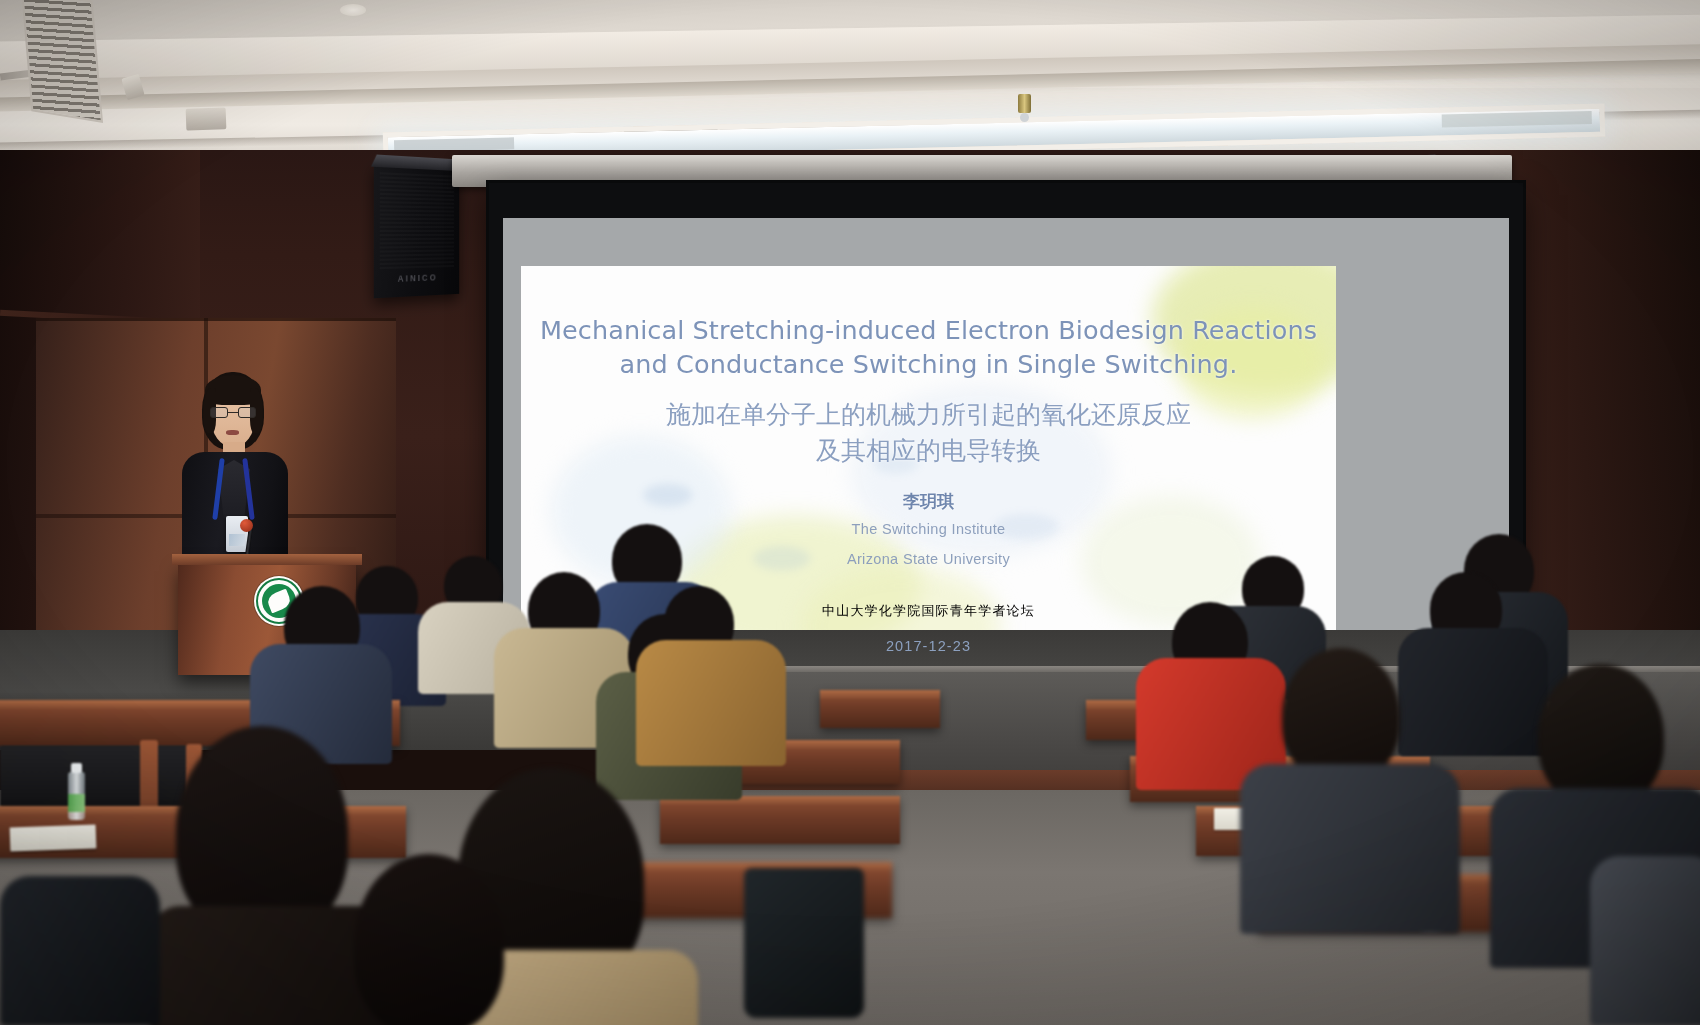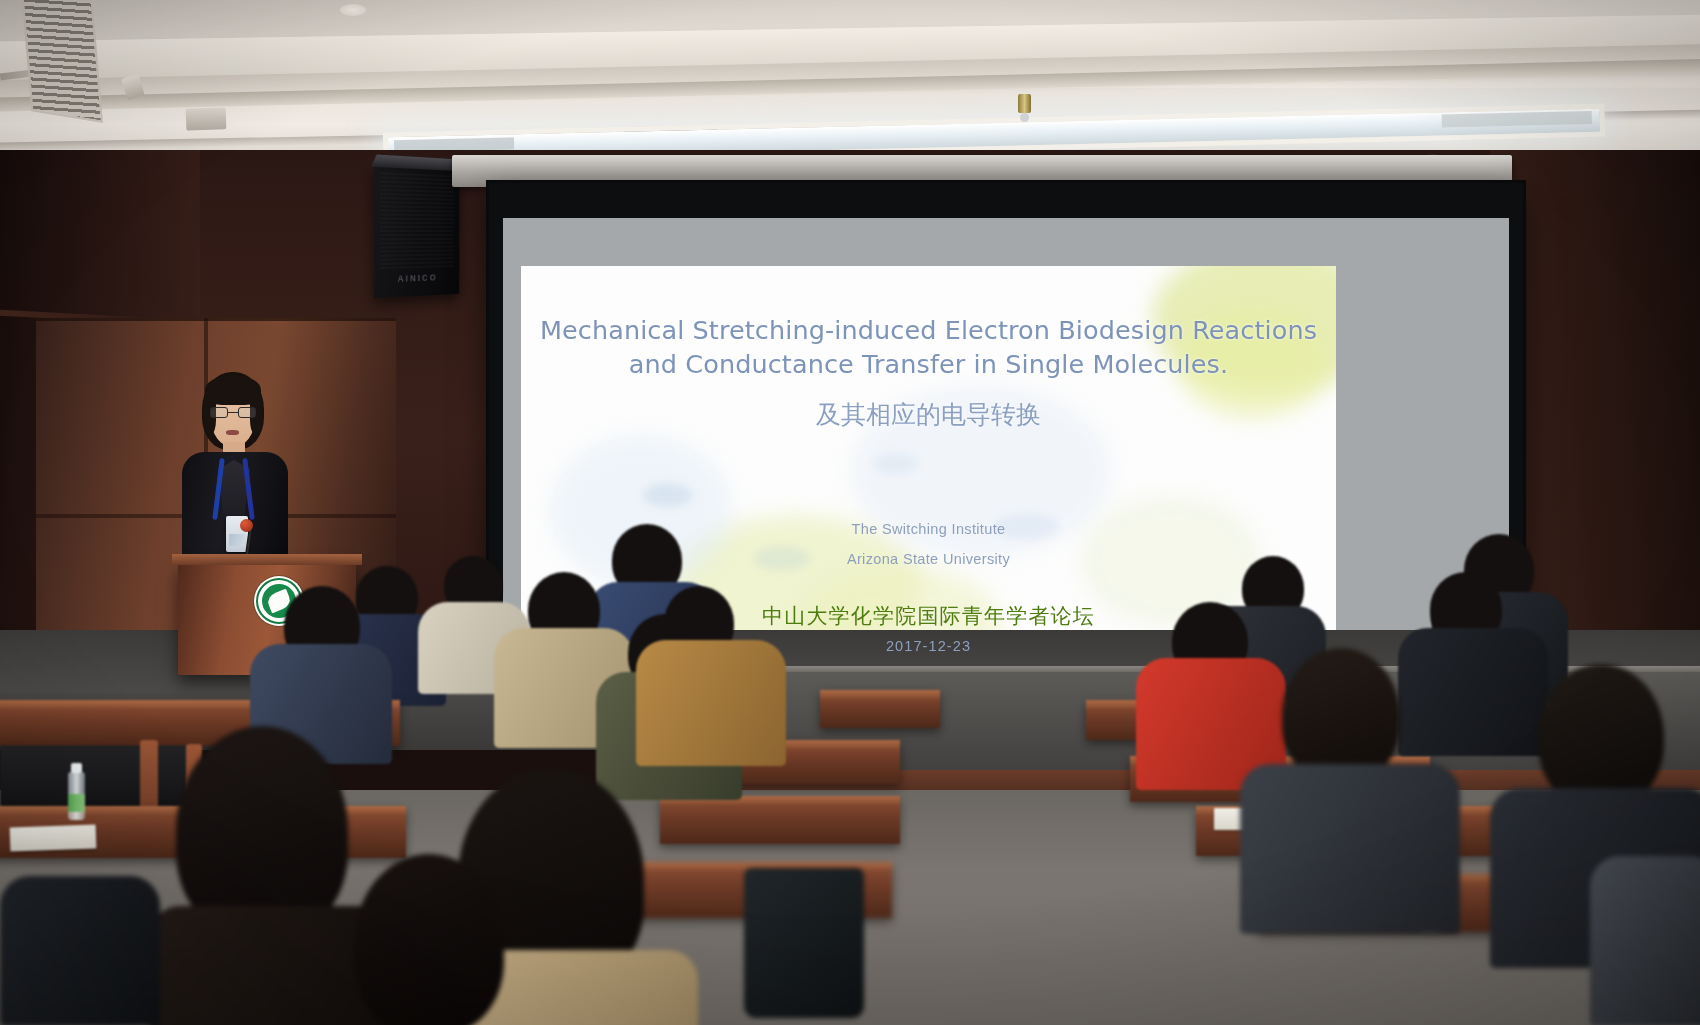--- a/index.html
+++ b/index.html
@@ -158,21 +158,21 @@
     color:#8b9fc0; font-size:25px; line-height:1.42;
     text-shadow:0 0 3px rgba(255,255,255,.85);
   }
   .sl-author {
     position:absolute; left:0; right:0; top:224px;
     color:#6f86ad; font-size:17px; font-weight:bold;
     text-shadow:0 0 3px rgba(255,255,255,.9);
   }
   .sl-aff1 { position:absolute; left:0;right:0; top:255px; color:#8d9fbc; font-size:14.5px; letter-spacing:.35px;}
   .sl-aff2 { position:absolute; left:0;right:0; top:285px; color:#8d9fbc; font-size:14.5px; letter-spacing:.35px;}
-  .sl-forum{ position:absolute; left:0;right:0; top:336px; color:#4d7c0f; font-size:21px; letter-spacing:1.2px;}
+  .sl-forum{ position:absolute; left:0;right:0; top:336px; color:#000000; font-size:13px; letter-spacing:1.2px;}
   .sl-date { position:absolute; left:0;right:0; top:372px; color:#8ca0bf; font-size:14.5px; letter-spacing:1.1px;}
 
   .screen-bottom-bar {
     position:absolute; left:14px; top:473px; width:1006px; height:10px;
     background:linear-gradient(180deg,#191a1c,#0b0c0d);
   }
   .screen-roller {
     position:absolute; left:483px; top:676px; width:1046px; height:13px;
     background:linear-gradient(180deg,#cfccc7,#9d9994 60%,#77736e);
     border-radius:2px;
@@ -407,25 +407,27 @@
         <div class="proj-bg-blob pb3"></div>
         <div class="proj-bg-blob pb4"></div>
         <div class="proj-bg-blob pb5"></div>
         <div class="proj-bg-blob pb6"></div>
         <div class="proj-bg-blob pb7"></div>
         <div class="leaf-veins"></div>
 
         <div class="slide-text">
           <div class="sl-title">
             <div>Mechanical Stretching-induced Electron Biodesign Reactions</div>
-            <div>and Conductance Transfer in Single Molecules.</div>
+            <div>and Conductance Switching in Single Switching.</div>
           </div>
           <div class="sl-title-cn">
+            <div>施加在单分子上的机械力所引起的氧化还原反应</div>
             <div>及其相应的电导转换</div>
           </div>
+          <div class="sl-author">李玥琪</div>
           <div class="sl-aff1">The Switching Institute</div>
           <div class="sl-aff2">Arizona State University</div>
           <div class="sl-forum">中山大学化学院国际青年学者论坛</div>
           <div class="sl-date">2017-12-23</div>
         </div>
       </div>
 
     </div>
     <div class="screen-bottom-bar"></div>
   </div>

